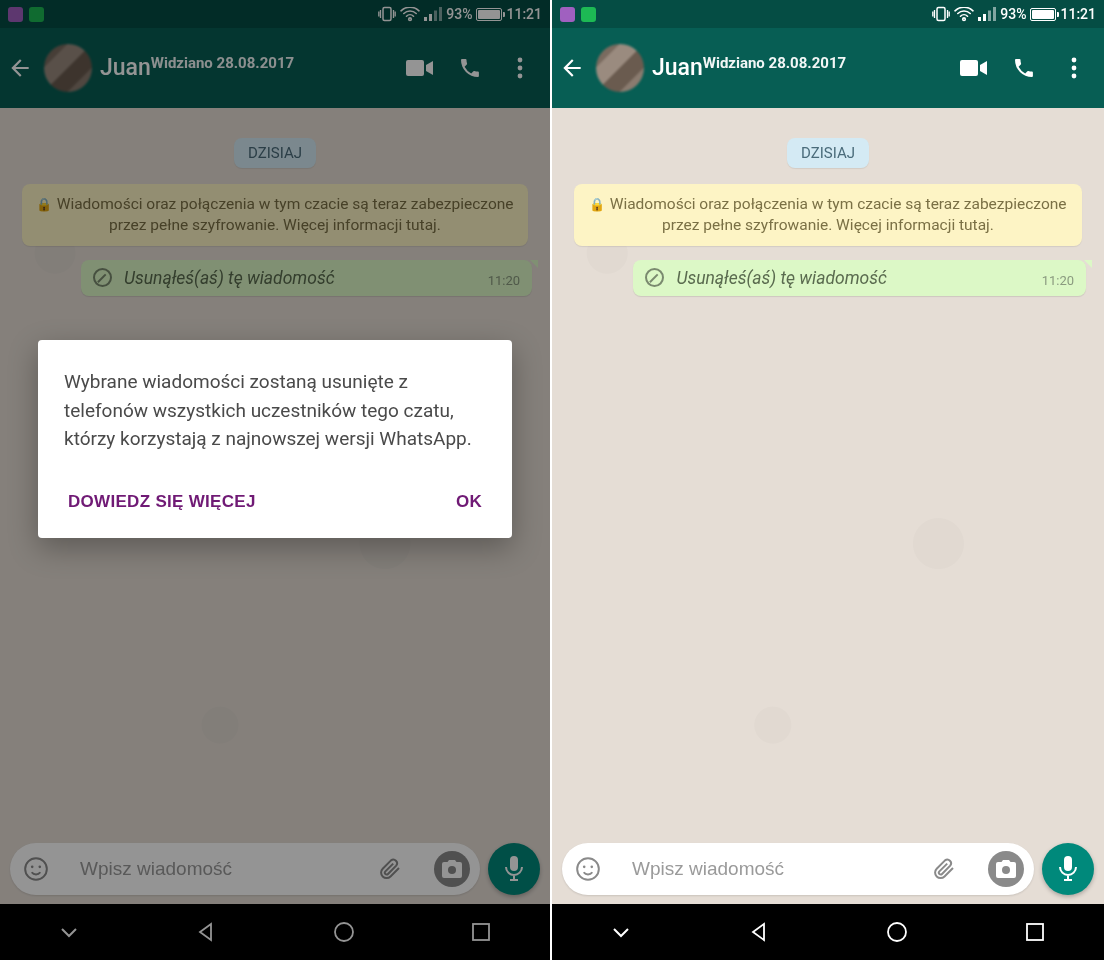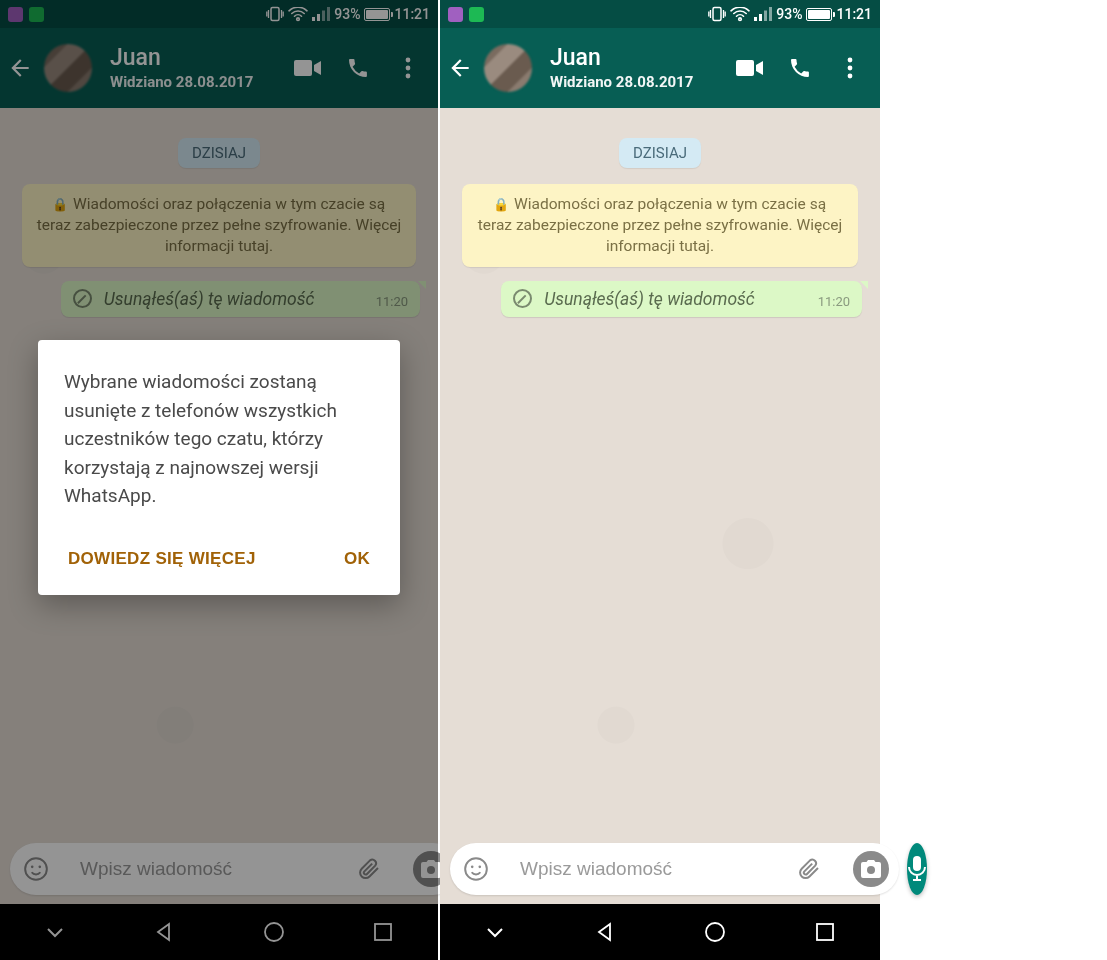--- a/index.html
+++ b/index.html
@@ -4,21 +4,21 @@
 <style>
   * { box-sizing: border-box; margin: 0; padding: 0; }
   body {
     font-family: -apple-system, Roboto, "Segoe UI", Arial, sans-serif;
     background: #fff;
     width: 1107px;
     height: 960px;
     display: flex;
   }
   .screen {
-    width: 440px;
+    width: 552px;
     height: 960px;
     position: relative;
     display: flex;
     flex-direction: column;
     background: #e5ddd5;
   }
   .screen.left { border-right: 2px solid #fff; }
   
   .status-bar {
     height: 28px;
@@ -54,21 +54,21 @@
     align-items:center;
     padding: 0 8px 0 4px;
     gap: 8px;
   }
   .back-arrow { width:32px; display:flex; align-items:center; justify-content:center; cursor:pointer;}
   .avatar {
     width: 48px; height: 48px; border-radius: 50%;
     background: linear-gradient(135deg,#7a6b5f 0 25%, #9a8b7f 25% 50%, #6a5b4f 50% 75%, #8a7b6f 75% 100%);
     filter: blur(1px);
   }
-  .name-block { flex:1; display:flex; flex-direction:column; line-height:1.25;margin-left:10px;}
+  .name-block { flex:1; display:flex; flex-direction:row; line-height:1.25;}
   .contact-name { font-size: 23px; font-weight:500; }
   .last-seen { font-size: 15px; opacity:.95;font-weight:bold; }
   .hdr-actions { display:flex; align-items:center; gap:6px; }
   .hdr-btn { width:44px; height:44px; display:flex; align-items:center; justify-content:center; cursor:pointer;}
   
   .chat-body {
     flex:1;
     position:relative;
     overflow:hidden;
     background-color: #e5ddd5;
@@ -173,21 +173,21 @@
   .dialog {
     position:absolute; left:38px; right:38px; top:340px;
     background:#fff; border-radius:4px;
     padding: 28px 26px 18px;
     box-shadow: 0 10px 30px rgba(0,0,0,.3);
     z-index: 6;
   }
   .dialog-text { font-size:19px; color:#4a4a4a; line-height:1.5; }
   .dialog-actions { display:flex; justify-content:space-between; margin-top:30px; align-items:center;}
   .dlg-btn {
-    color:#a16207; font-size:17px; font-weight:600; letter-spacing:.3px;
+    color:#701a75; font-size:17px; font-weight:600; letter-spacing:.3px;
     background:none; border:none; cursor:pointer; padding:8px 4px;
   }
   .screen.left > .status-bar,
   .screen.left > .chat-header { position:relative; z-index:1; }
 </style>
 </head>
 <body>
 
 <div class="screen left">
 

